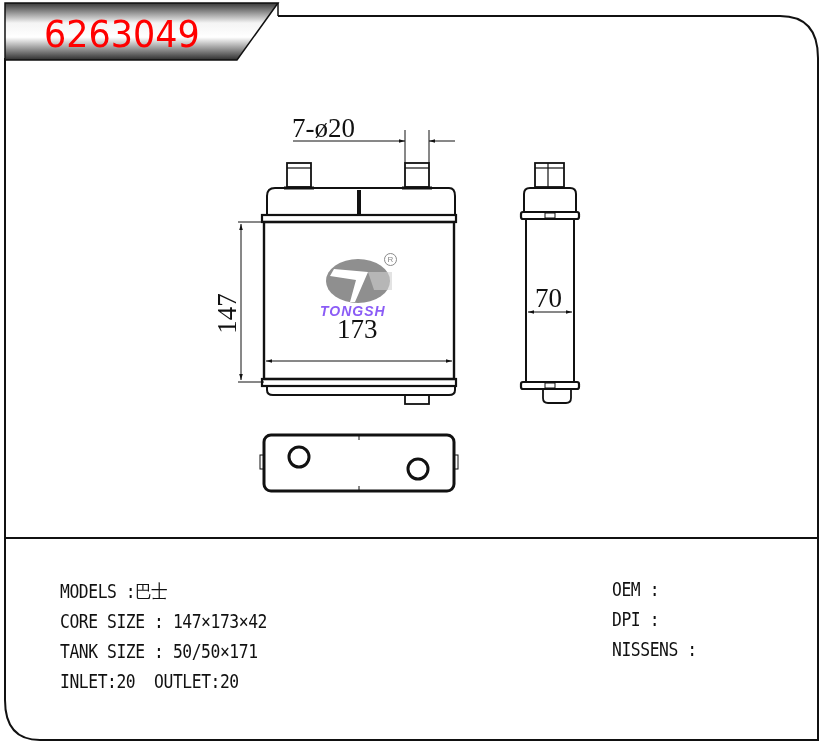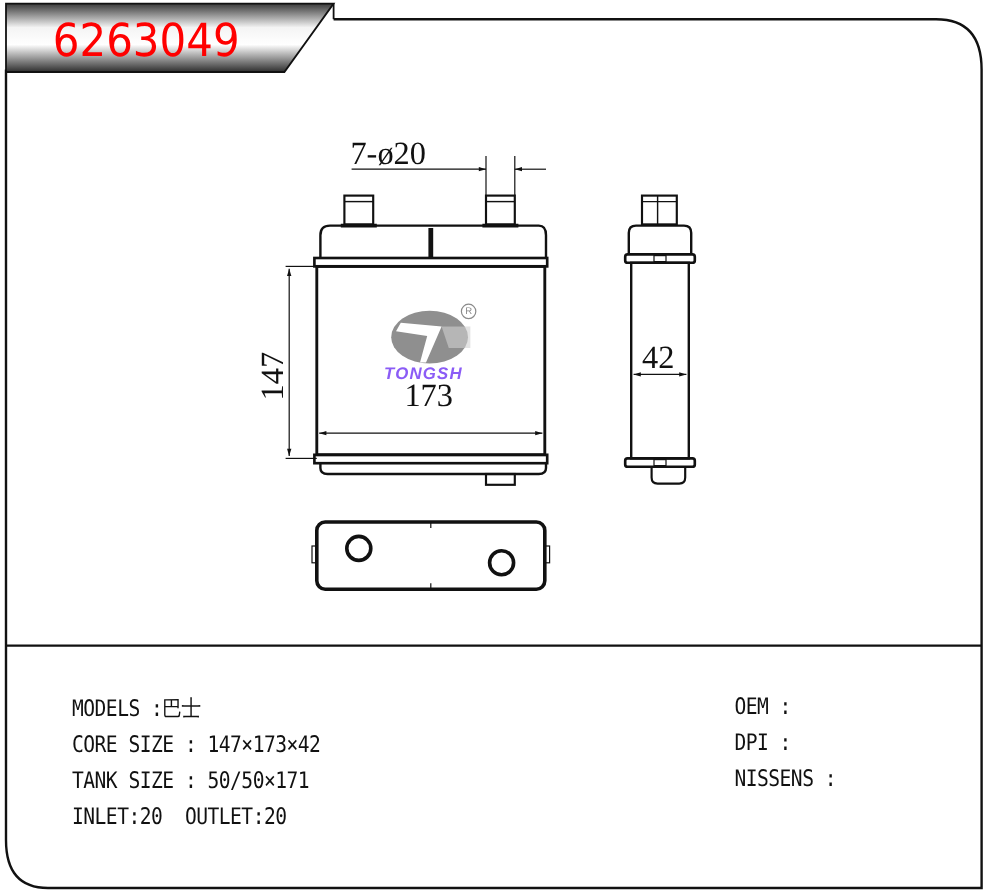--- a/index.html
+++ b/index.html
@@ -116,21 +116,21 @@
     <circle cx="299" cy="457" r="10" stroke-width="3"></circle>
     <circle cx="418" cy="469" r="10" stroke-width="3"></circle>
   </g>
 </svg>
 
 <div class="part-number">6263049</div>
 
 <div class="dim dim-phi">7-ø20</div>
 <div class="dim dim-147">147</div>
 <div class="dim dim-173">173</div>
-<div class="dim dim-42">42</div>
+<div class="dim dim-42">70</div>
 
 <div class="reg-mark">R</div>
 <div class="logo-text">TONGSH</div>
 
 <div class="spec spec-left">
   <div class="spec-line"><span>MODELS</span><span> :</span><span>巴士</span></div>
   <div class="spec-line"><span>CORE SIZE</span><span> : </span><span>147×173×42</span></div>
   <div class="spec-line"><span>TANK SIZE</span><span> : </span><span>50/50×171</span></div>
   <div class="spec-line"><span>INLET</span><span>:</span><span>20  OUTLET:20</span></div>
 </div>

